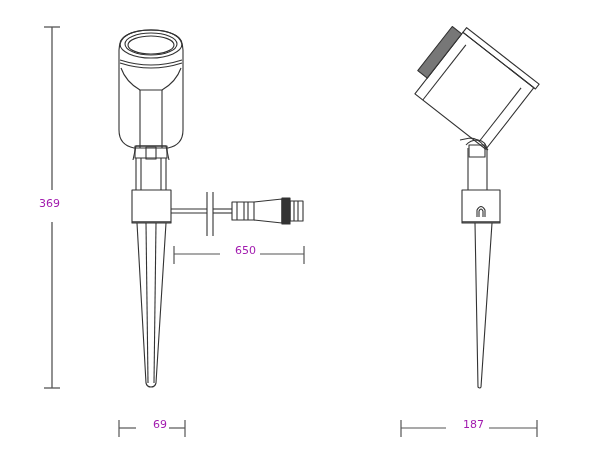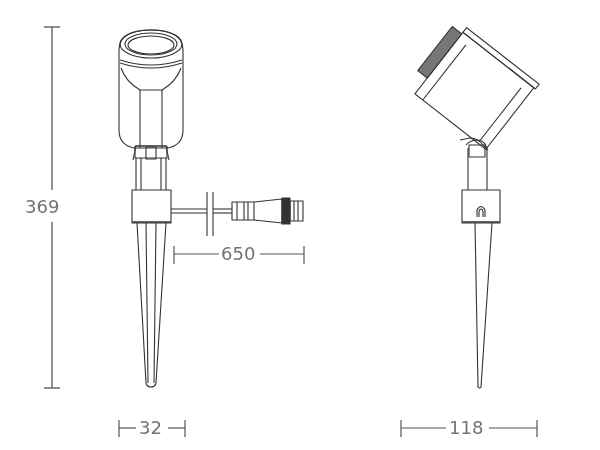--- a/index.html
+++ b/index.html
@@ -1,21 +1,21 @@
 <!DOCTYPE html>
 <html><head>
 <meta charset="utf-8">
 <style>
   html, body { margin: 0; padding: 0; background: #ffffff; }
   body { width: 600px; height: 450px; position: relative; overflow: hidden;
          font-family: "DejaVu Sans", sans-serif; }
   #drawing { position: absolute; left: 0; top: 0; width: 600px; height: 450px; }
   .dim-label { position: absolute; font-family: "DejaVu Sans", sans-serif;
-               font-size: 18px; color: #737373; background: #fff; line-height: 1;
-               padding: 0 2px; }
+               font-size: 11px; color: #a21caf; background: #fff; line-height: 1;
+               padding: 0 2px; margin-left: 14px; }
 </style>
 </head>
 <body>
 
 <svg id="drawing" viewBox="0 0 600 450" xmlns="http://www.w3.org/2000/svg" fill="none" stroke="#333" stroke-width="1.1" stroke-linejoin="round">
 
   <g stroke="#555" stroke-width="1.3">
     <line x1="44" y1="27" x2="60" y2="27"></line>
     <line x1="52" y1="27" x2="52" y2="190"></line>
     <line x1="52" y1="222" x2="52" y2="388"></line>
@@ -120,14 +120,14 @@
       <line x1="401" y1="420" x2="401" y2="437"></line>
       <line x1="401" y1="428" x2="446" y2="428"></line>
       <line x1="489" y1="428" x2="537" y2="428"></line>
       <line x1="537" y1="420" x2="537" y2="437"></line>
     </g>
   </g>
 </svg>
 
 <div class="dim-label" style="left:23px; top:198px;">369</div>
 <div class="dim-label" style="left:219px; top:245px;">650</div>
-<div class="dim-label" style="left:137px; top:419px;">32</div>
-<div class="dim-label" style="left:447px; top:419px;">118</div>
+<div class="dim-label" style="left:137px; top:419px;">69</div>
+<div class="dim-label" style="left:447px; top:419px;">187</div>
 
 </body></html>

